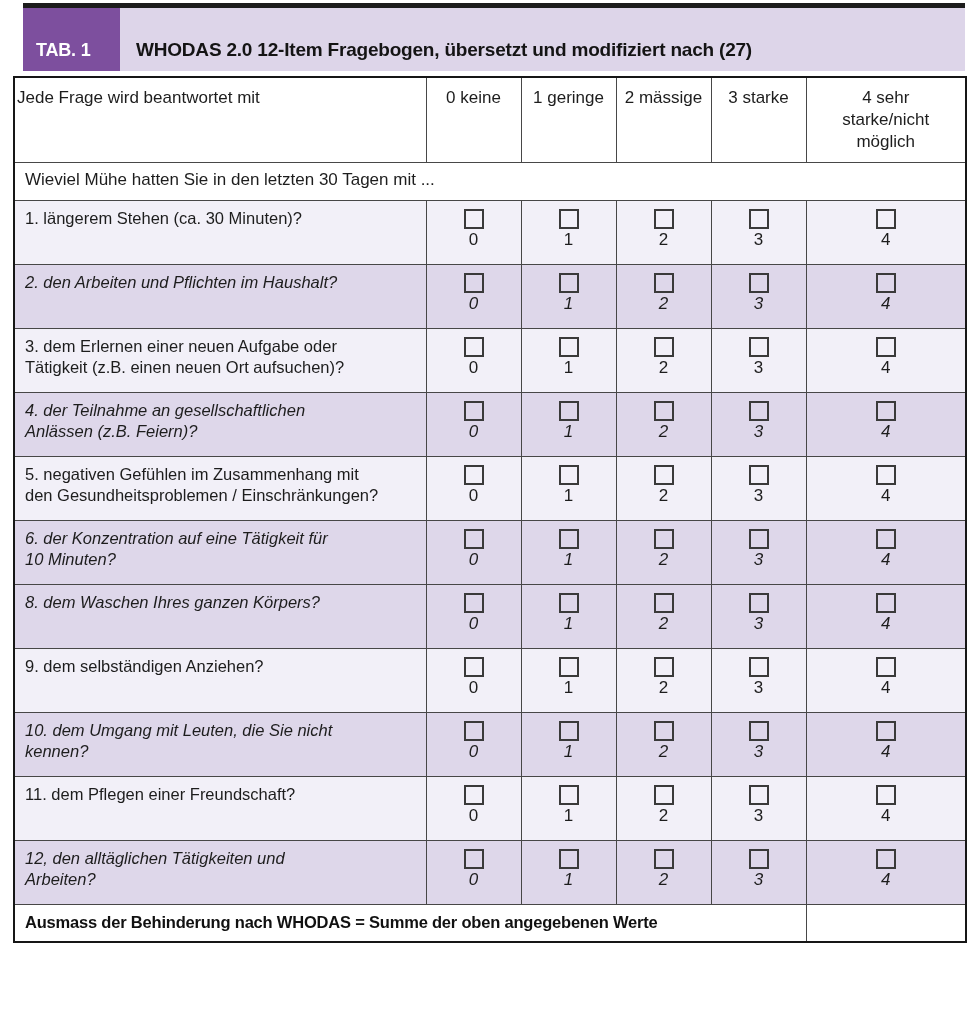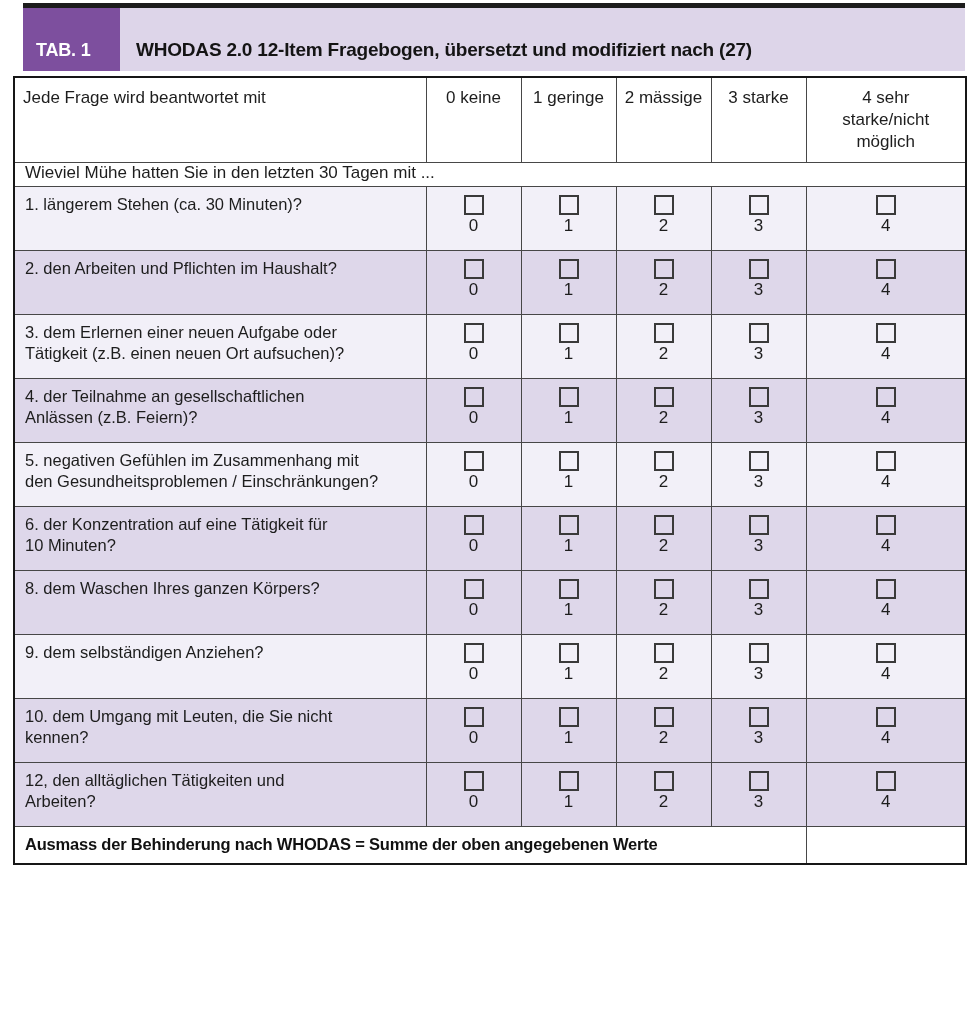--- a/index.html
+++ b/index.html
@@ -69,38 +69,38 @@
   }
   tr.head-row { height: 85px; background: #ffffff; }
   tr.head-row th {
     vertical-align: top;
     font-size: 17px;
     line-height: 1.3;
     padding-top: 9px;
   }
   th.q-head {
     text-align: left;
-    padding-left: 8px;
+    padding-left: 2px;
     padding-right: 8px;
   }
   th.opt-head {
     text-align: center;
     white-space: pre-line;
     padding-left: 3px;
     padding-right: 3px;
   }
-  tr.intro-row { height: 24px; background: #ffffff; }
+  tr.intro-row { height: 38px; background: #ffffff; }
   tr.intro-row td {
     font-size: 17px;
     vertical-align: middle;
     padding: 0 10px 2px 10px;
   }
   tr.q-row { height: 64px; }
   tr.row-light { background: var(--row-light); }
-  tr.row-dark  { background: var(--row-dark); }
+  tr.row-dark  { background: var(--row-dark); font-style: italic; }
   td.q-cell {
     vertical-align: top;
     font-size: 16.5px;
     line-height: 1.28;
     padding: 7px 8px 12px 10px;
     white-space: pre-line;
   }
   td.a-cell {
     vertical-align: top;
     text-align: center;
@@ -365,20 +365,43 @@
         </td>
         <td class="a-cell">
           <div class="checkbox"></div>
           <div class="num">3</div>
         </td>
         <td class="a-cell">
           <div class="checkbox"></div>
           <div class="num">4</div>
         </td>
       </tr>
+      <tr class="q-row row-light">
+        <td class="q-cell">11. dem Pflegen einer Freundschaft?</td>
+        <td class="a-cell">
+          <div class="checkbox"></div>
+          <div class="num">0</div>
+        </td>
+        <td class="a-cell">
+          <div class="checkbox"></div>
+          <div class="num">1</div>
+        </td>
+        <td class="a-cell">
+          <div class="checkbox"></div>
+          <div class="num">2</div>
+        </td>
+        <td class="a-cell">
+          <div class="checkbox"></div>
+          <div class="num">3</div>
+        </td>
+        <td class="a-cell">
+          <div class="checkbox"></div>
+          <div class="num">4</div>
+        </td>
+      </tr>
       <tr class="q-row row-dark">
         <td class="q-cell">12, den alltäglichen Tätigkeiten und
 Arbeiten?</td>
         <td class="a-cell">
           <div class="checkbox"></div>
           <div class="num">0</div>
         </td>
         <td class="a-cell">
           <div class="checkbox"></div>
           <div class="num">1</div>

